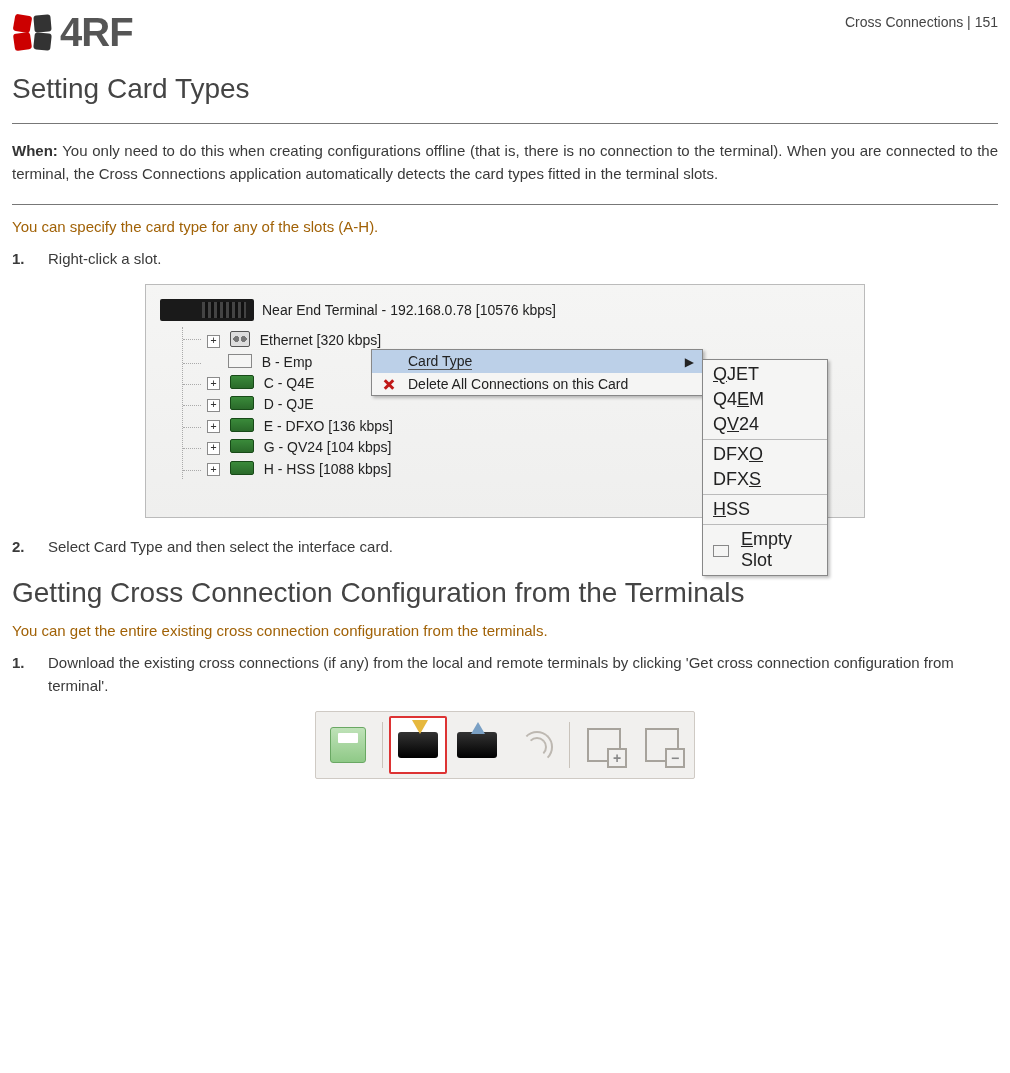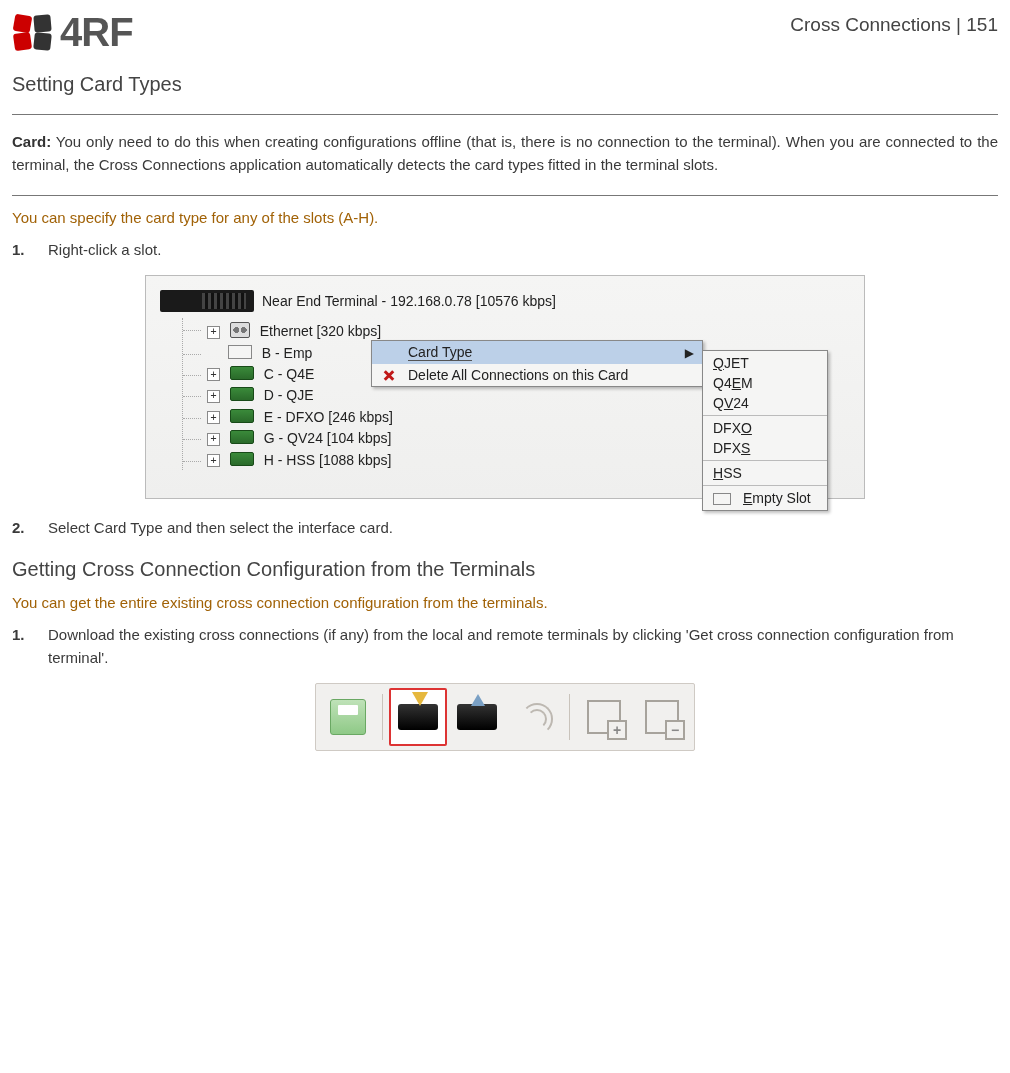--- a/index.html
+++ b/index.html
@@ -31,28 +31,28 @@
   .d3 { background:#c00; top:20px; left:2px; transform:rotate(-8deg); }
   .d4 { background:#333; top:20px; left:22px; transform:rotate(6deg); }
   .logo-text {
     font-family: Arial, sans-serif;
     font-size: 40px;
     font-weight: bold;
     color: #555;
     letter-spacing: -1px;
   }
   .running-head {
-    font-size: 19px;
+    font-size: 14px;
     color: #444;
     padding-top: 4px;
   }
   h1 {
     font-family: "Trebuchet MS", Verdana, sans-serif;
     font-weight: normal;
-    font-size: 20px;
+    font-size: 28px;
     color: #444;
     margin: 18px 0 10px 0;
   }
   .sep { border: none; border-top: 1px solid #777; margin: 18px 0 8px 0; }
   .note {
     text-align: justify;
     color: #3a3a3a;
     line-height: 1.55;
   }
   .note b { color:#333; }
@@ -60,21 +60,21 @@
   ol.steps { list-style: none; padding:0; margin: 4px 0; }
   ol.steps li { display:flex; gap:14px; margin: 8px 0; color:#3a3a3a; line-height:1.5; }
   ol.steps li .num { font-weight:bold; min-width:22px; }
 
   
   .shot {
     width: 690px;
     margin: 14px auto 18px auto;
     background: linear-gradient(#f5f5f4,#efefee);
     border: 1px solid #bbb;
-    padding: 14px 14px 20px 14px;
+    padding: 14px 14px 30px 14px;
     font-family: Tahoma, sans-serif;
     font-size: 14px;
     color: #222;
     position: relative;
   }
   .tree-root { display:flex; align-items:center; gap:8px; }
   .dev-icon {
     width: 94px; height: 22px;
     background:#1a1a1a; border-radius:2px;
     position:relative;
@@ -153,21 +153,21 @@
   
   .submenu{
     position:absolute; left:556px; top:74px;
     background:#f5f5f4; border:1px solid #888;
     box-shadow: 2px 2px 3px rgba(0,0,0,.25);
     width:124px;
     padding:2px 0;
   }
   .submenu hr{ border:none; border-top:1px solid #bbb; margin:2px 0; }
   .sub-item{
-    padding:2px 10px; font-size:14px;
+    padding:2px 10px; font-size:18px;
     display:flex; align-items:center; gap:6px;
   }
   .u { text-decoration: underline; }
 
   
   .strip-wrap{ display:flex; justify-content:center; margin-top:14px; }
   .strip{
     display:flex; gap:2px; align-items:center;
     padding:4px; background:#f1f0ee; border:1px solid #cfcac4;
     border-radius:2px;
@@ -243,21 +243,21 @@
     </div>
     <span class="logo-text">4RF</span>
   </div>
   <div class="running-head">Cross Connections  |  151</div>
 </div>
 
 <h1>Setting Card Types</h1>
 
 <hr class="sep">
 <p class="note">
-  <b>Card:</b><span> You only need to do this when creating configurations offline (that is, there is no connection to the terminal). When you are connected to the terminal, the Cross Connections application automatically detects the card types fitted in the terminal slots.</span>
+  <b>When:</b><span> You only need to do this when creating configurations offline (that is, there is no connection to the terminal). When you are connected to the terminal, the Cross Connections application automatically detects the card types fitted in the terminal slots.</span>
 </p>
 <hr class="sep">
 
 <p class="body-p">You can specify the card type for any of the slots (A-H).</p>
 
 <ol class="steps">
   <li>
     <span class="num">1.</span>
     <span>Right-click a slot.</span>
   </li>
@@ -285,21 +285,21 @@
       <span>C - Q4E</span>
     </div>
     <div class="node">
       <span class="expander">+</span>
       <span class="card-icon"></span>
       <span>D - QJE</span>
     </div>
     <div class="node">
       <span class="expander">+</span>
       <span class="card-icon"></span>
-      <span>E - DFXO [246 kbps]</span>
+      <span>E - DFXO [136 kbps]</span>
     </div>
     <div class="node">
       <span class="expander">+</span>
       <span class="card-icon"></span>
       <span>G - QV24 [104 kbps]</span>
     </div>
     <div class="node">
       <span class="expander">+</span>
       <span class="card-icon"></span>
       <span>H - HSS [1088 kbps]</span>

